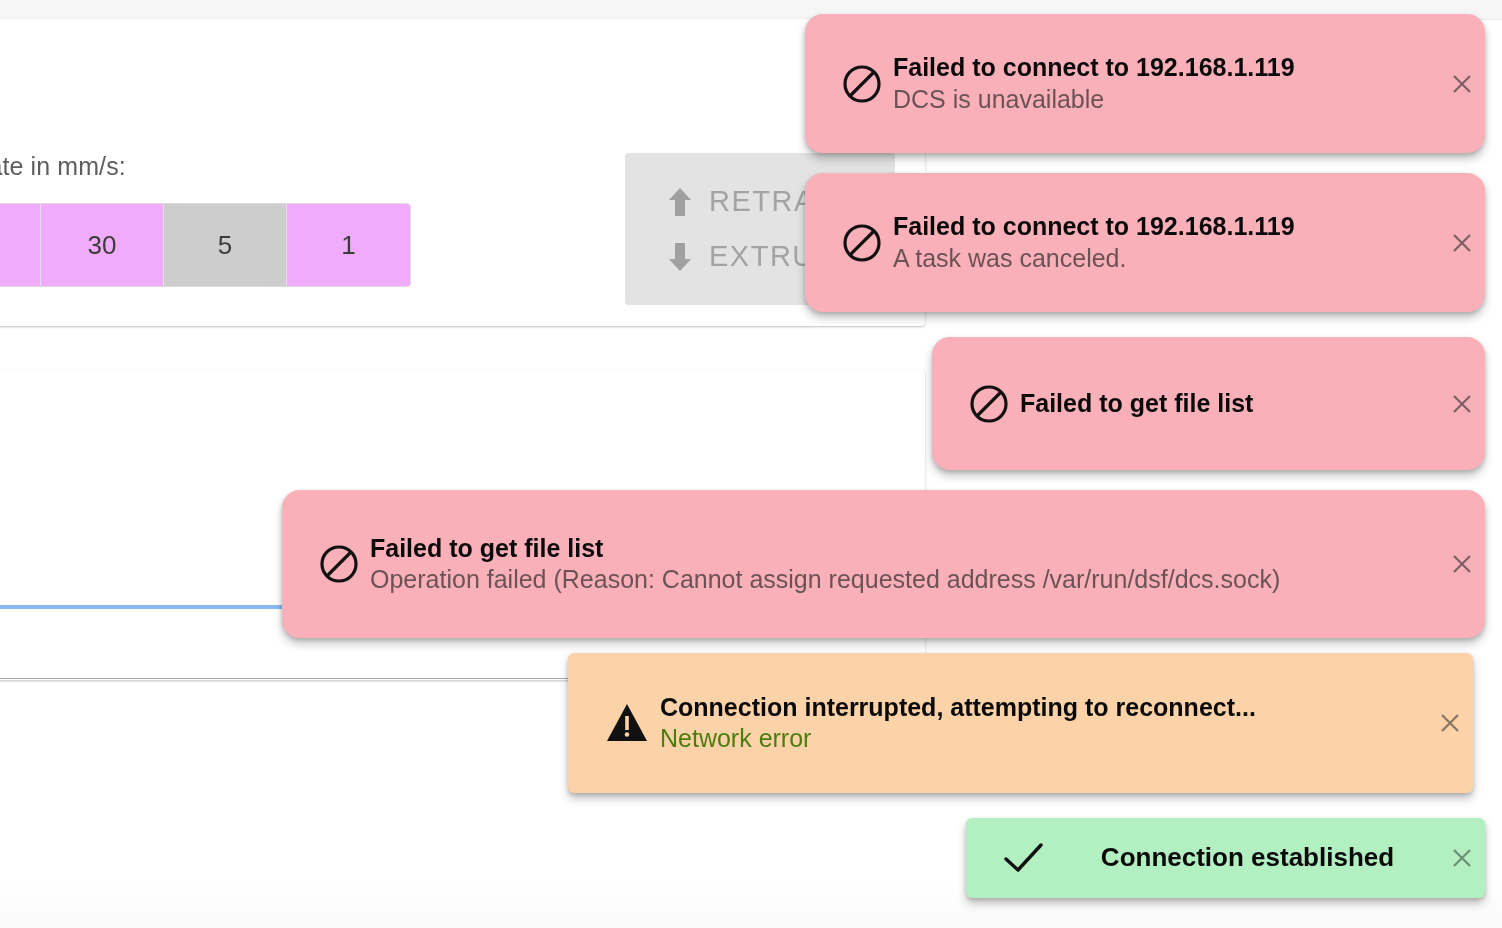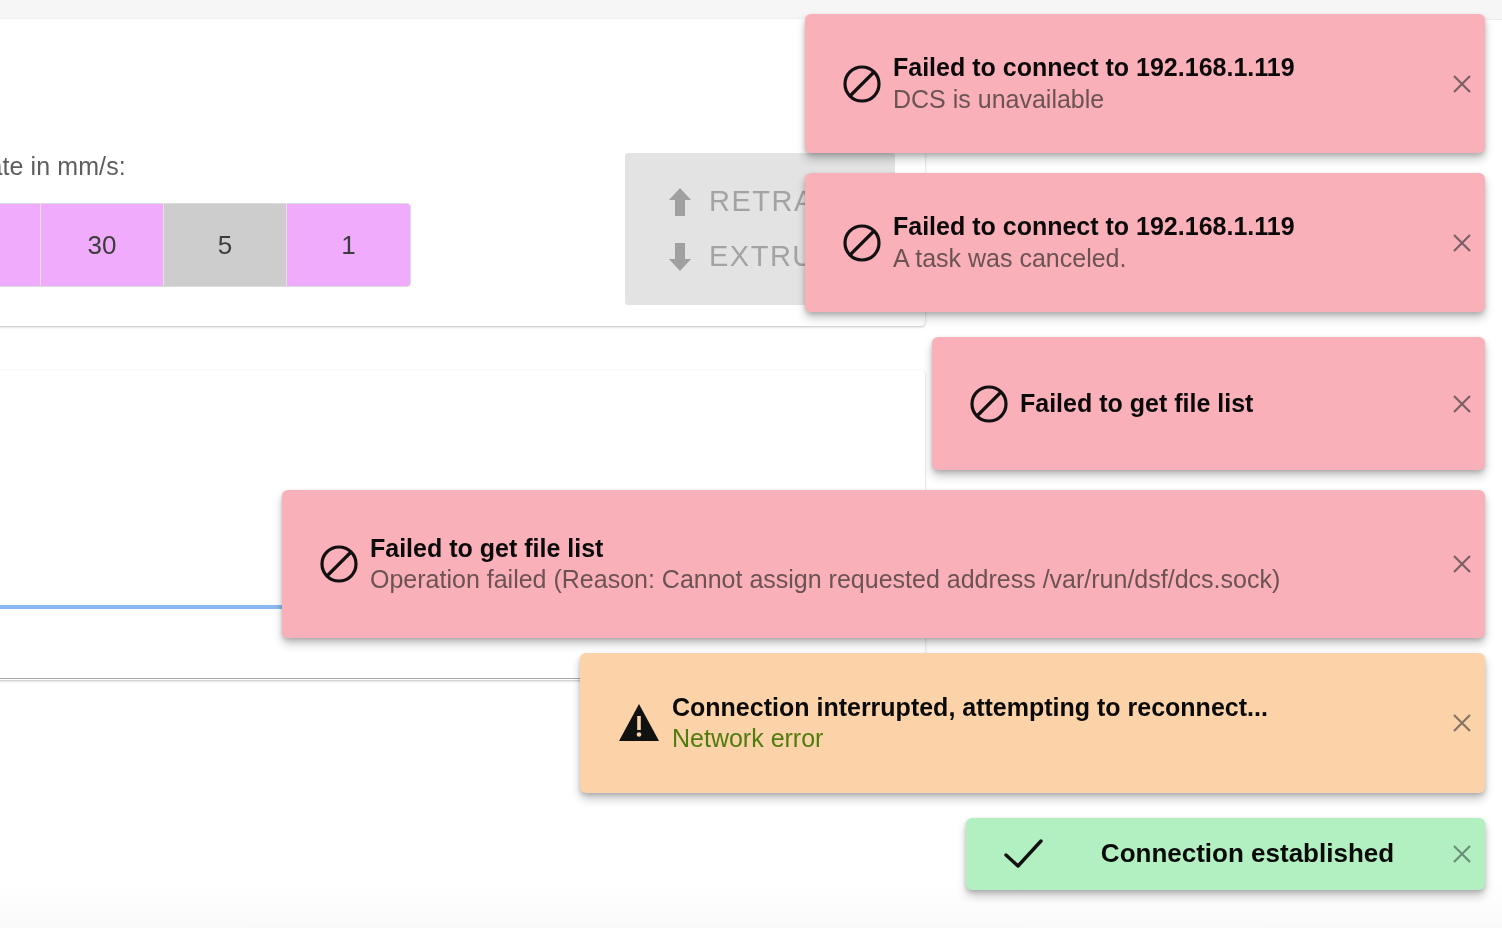--- a/index.html
+++ b/index.html
@@ -146,21 +146,21 @@
 
   
   .toast {
     position: absolute;
     border-radius: 6px;
     box-shadow: 0 6px 10px rgba(0,0,0,0.22), 0 2px 4px rgba(0,0,0,0.16);
     display: flex;
     align-items: center;
     box-sizing: border-box;
   }
-  .toast-error   { background: #fab0b8; }
+  .toast-error   { background: #fab0b8; border-radius: 18px; }
   .toast-warning { background: #fcd2a8; }
   .toast-success { background: #b2efc1; }
 
   .toast-icon {
     flex: none;
     display: flex;
     align-items: center;
     justify-content: center;
   }
   .toast-body {
@@ -197,22 +197,22 @@
   .toast-warning .toast-close svg path { stroke: #857561; }
   .toast-success .toast-close svg path { stroke: #6c8d76; }
 
   .icon-block svg, .icon-warn svg, .icon-check svg { display: block; }
 
   
   #toast-0 { left: 805px; top: 14px;  width: 680px; height: 139px; padding: 0 0 0 26px; }
   #toast-1 { left: 805px; top: 173px; width: 680px; height: 139px; padding: 0 0 0 26px; }
   #toast-2 { left: 932px; top: 337px; width: 553px; height: 133px; padding: 0 0 0 26px; }
   #toast-3 { left: 282px; top: 490px; width: 1203px; height: 148px; padding: 0 0 0 26px; }
-  #toast-4 { left: 580px; top: 653px; width: 905px; height: 140px; padding: 0 0 0 26px; }
-  #toast-5 { left: 966px; top: 818px; width: 519px; height: 72px; padding: 0 0 0 26px; }
+  #toast-4 { left: 568px; top: 653px; width: 905px; height: 140px; padding: 0 0 0 26px; }
+  #toast-5 { left: 966px; top: 818px; width: 519px; height: 80px; padding: 0 0 0 26px; }
 
   #toast-5 .toast-body { flex-direction: row; align-items: center; }
   #toast-5 .toast-title { font-size: 26px; }
 </style>
 </head>
 <body>
 
 <div id="root">
 
   <div class="top-strip"></div>

